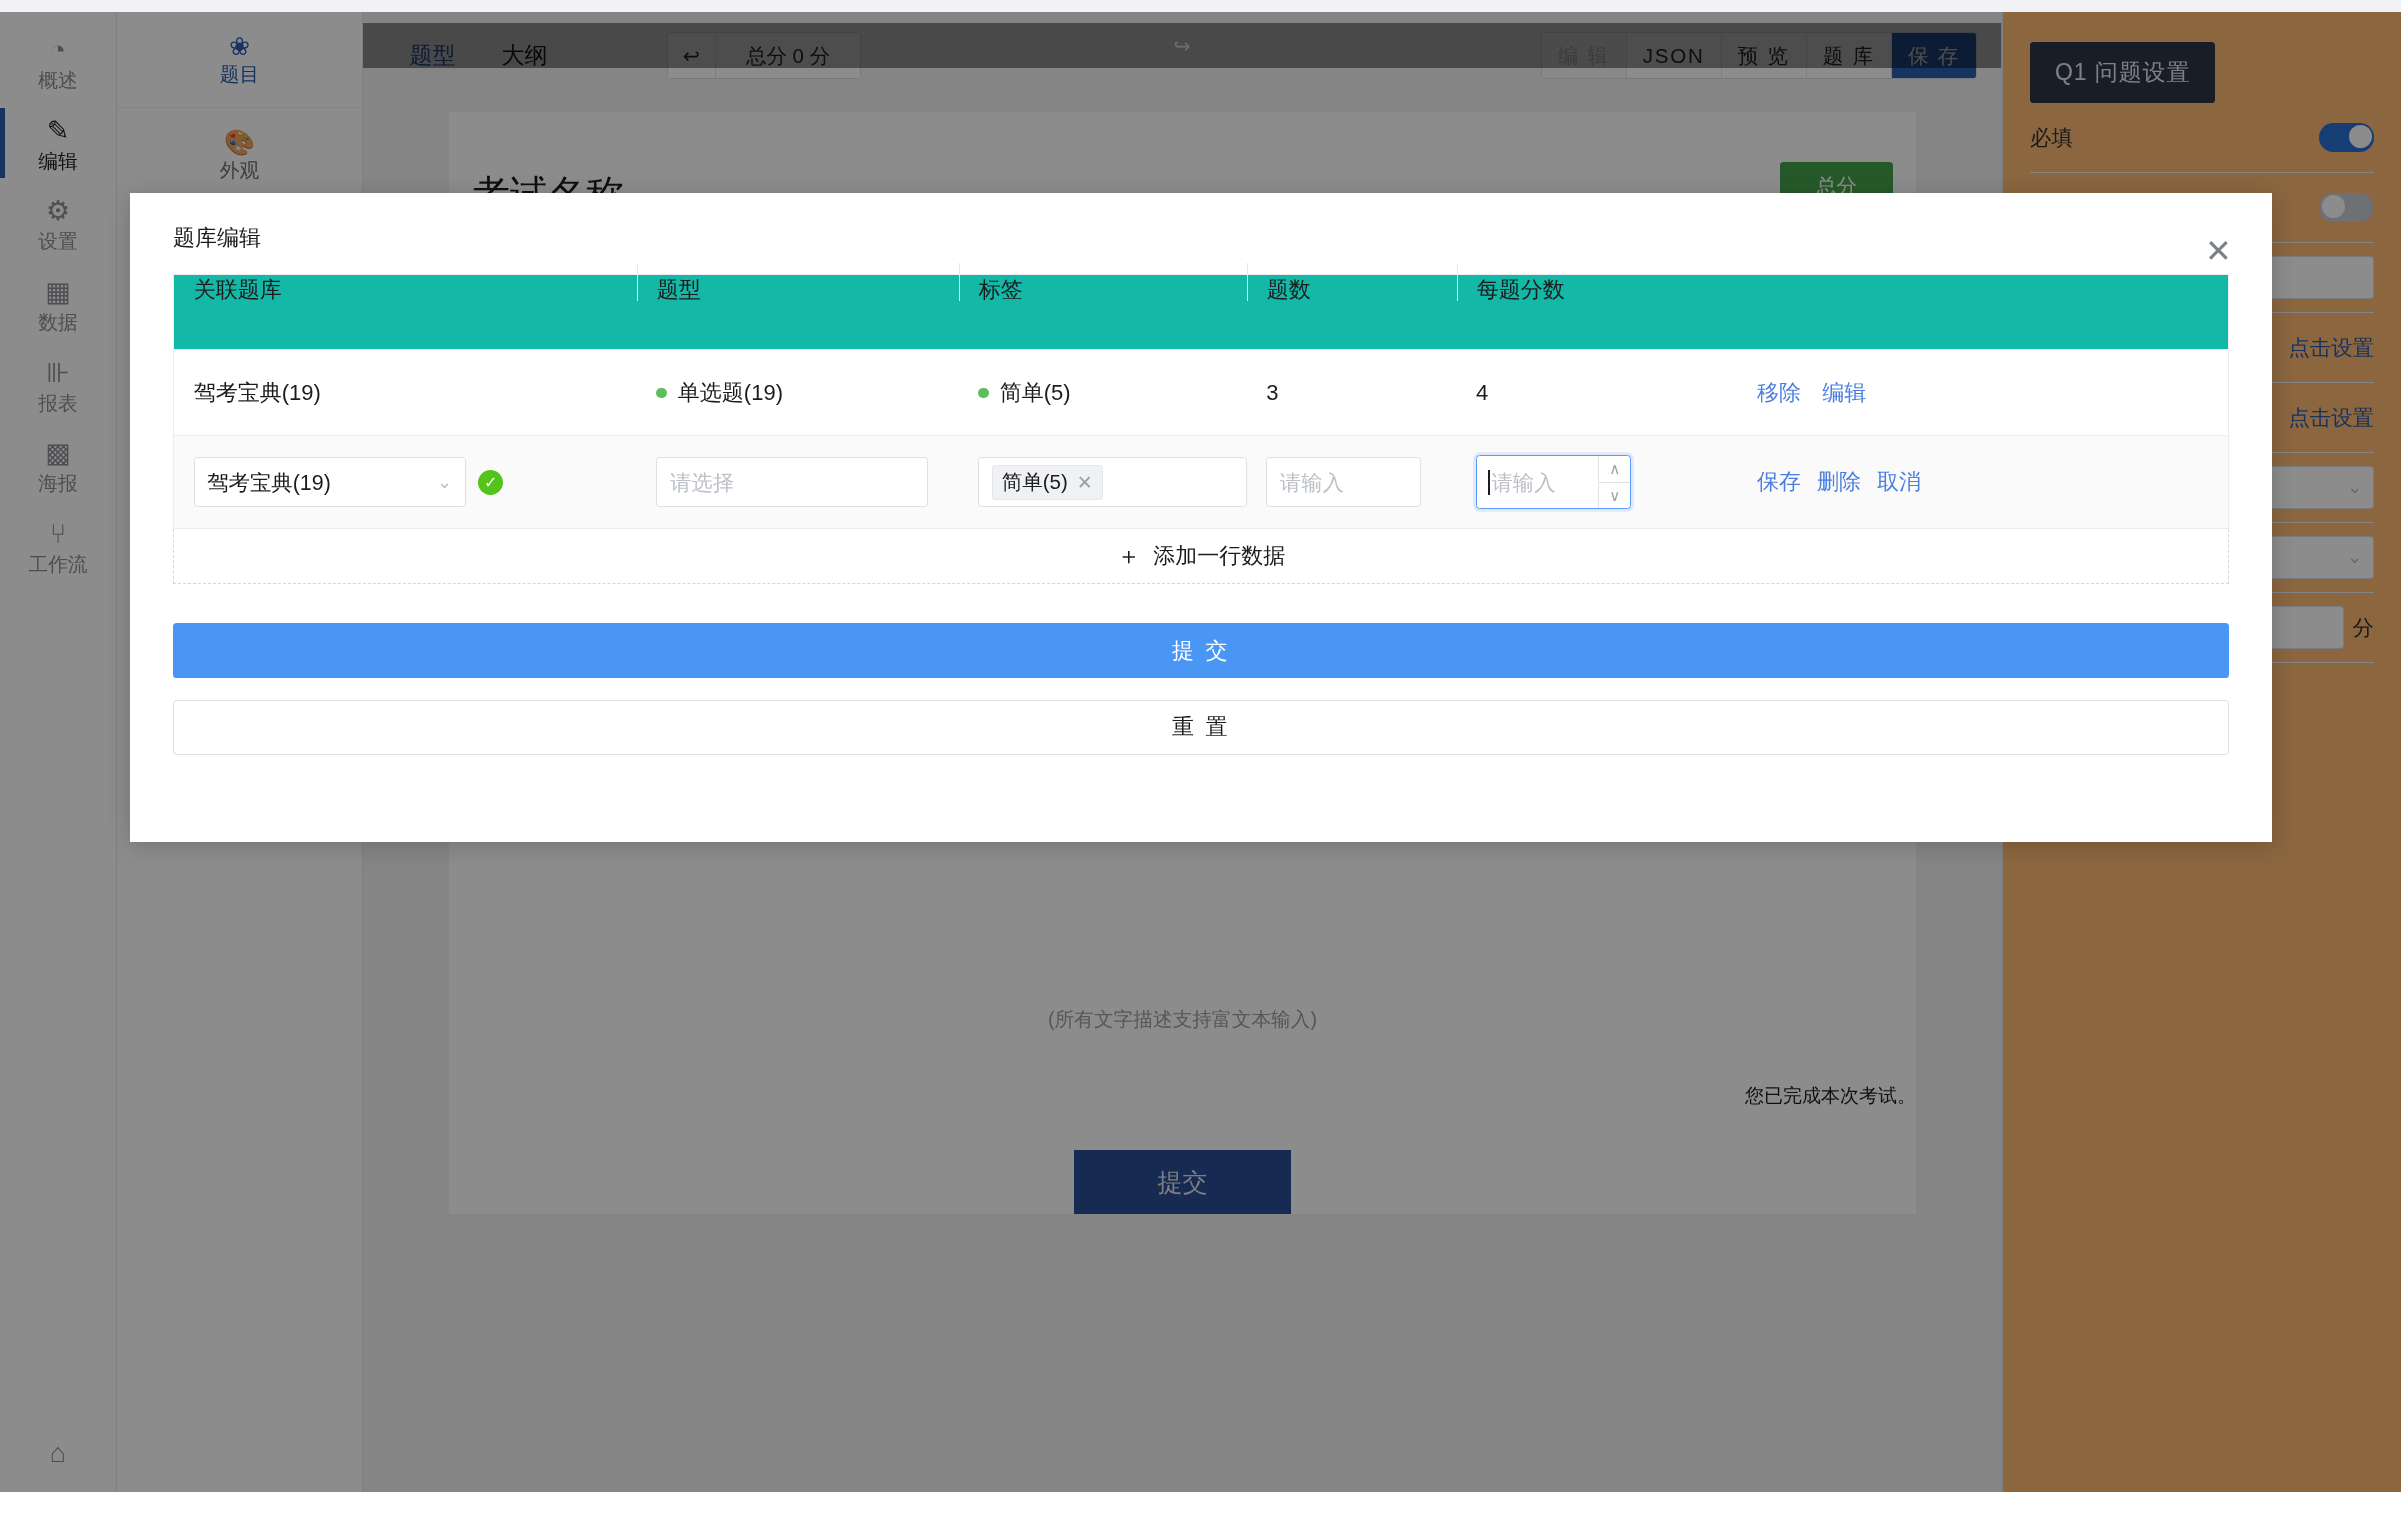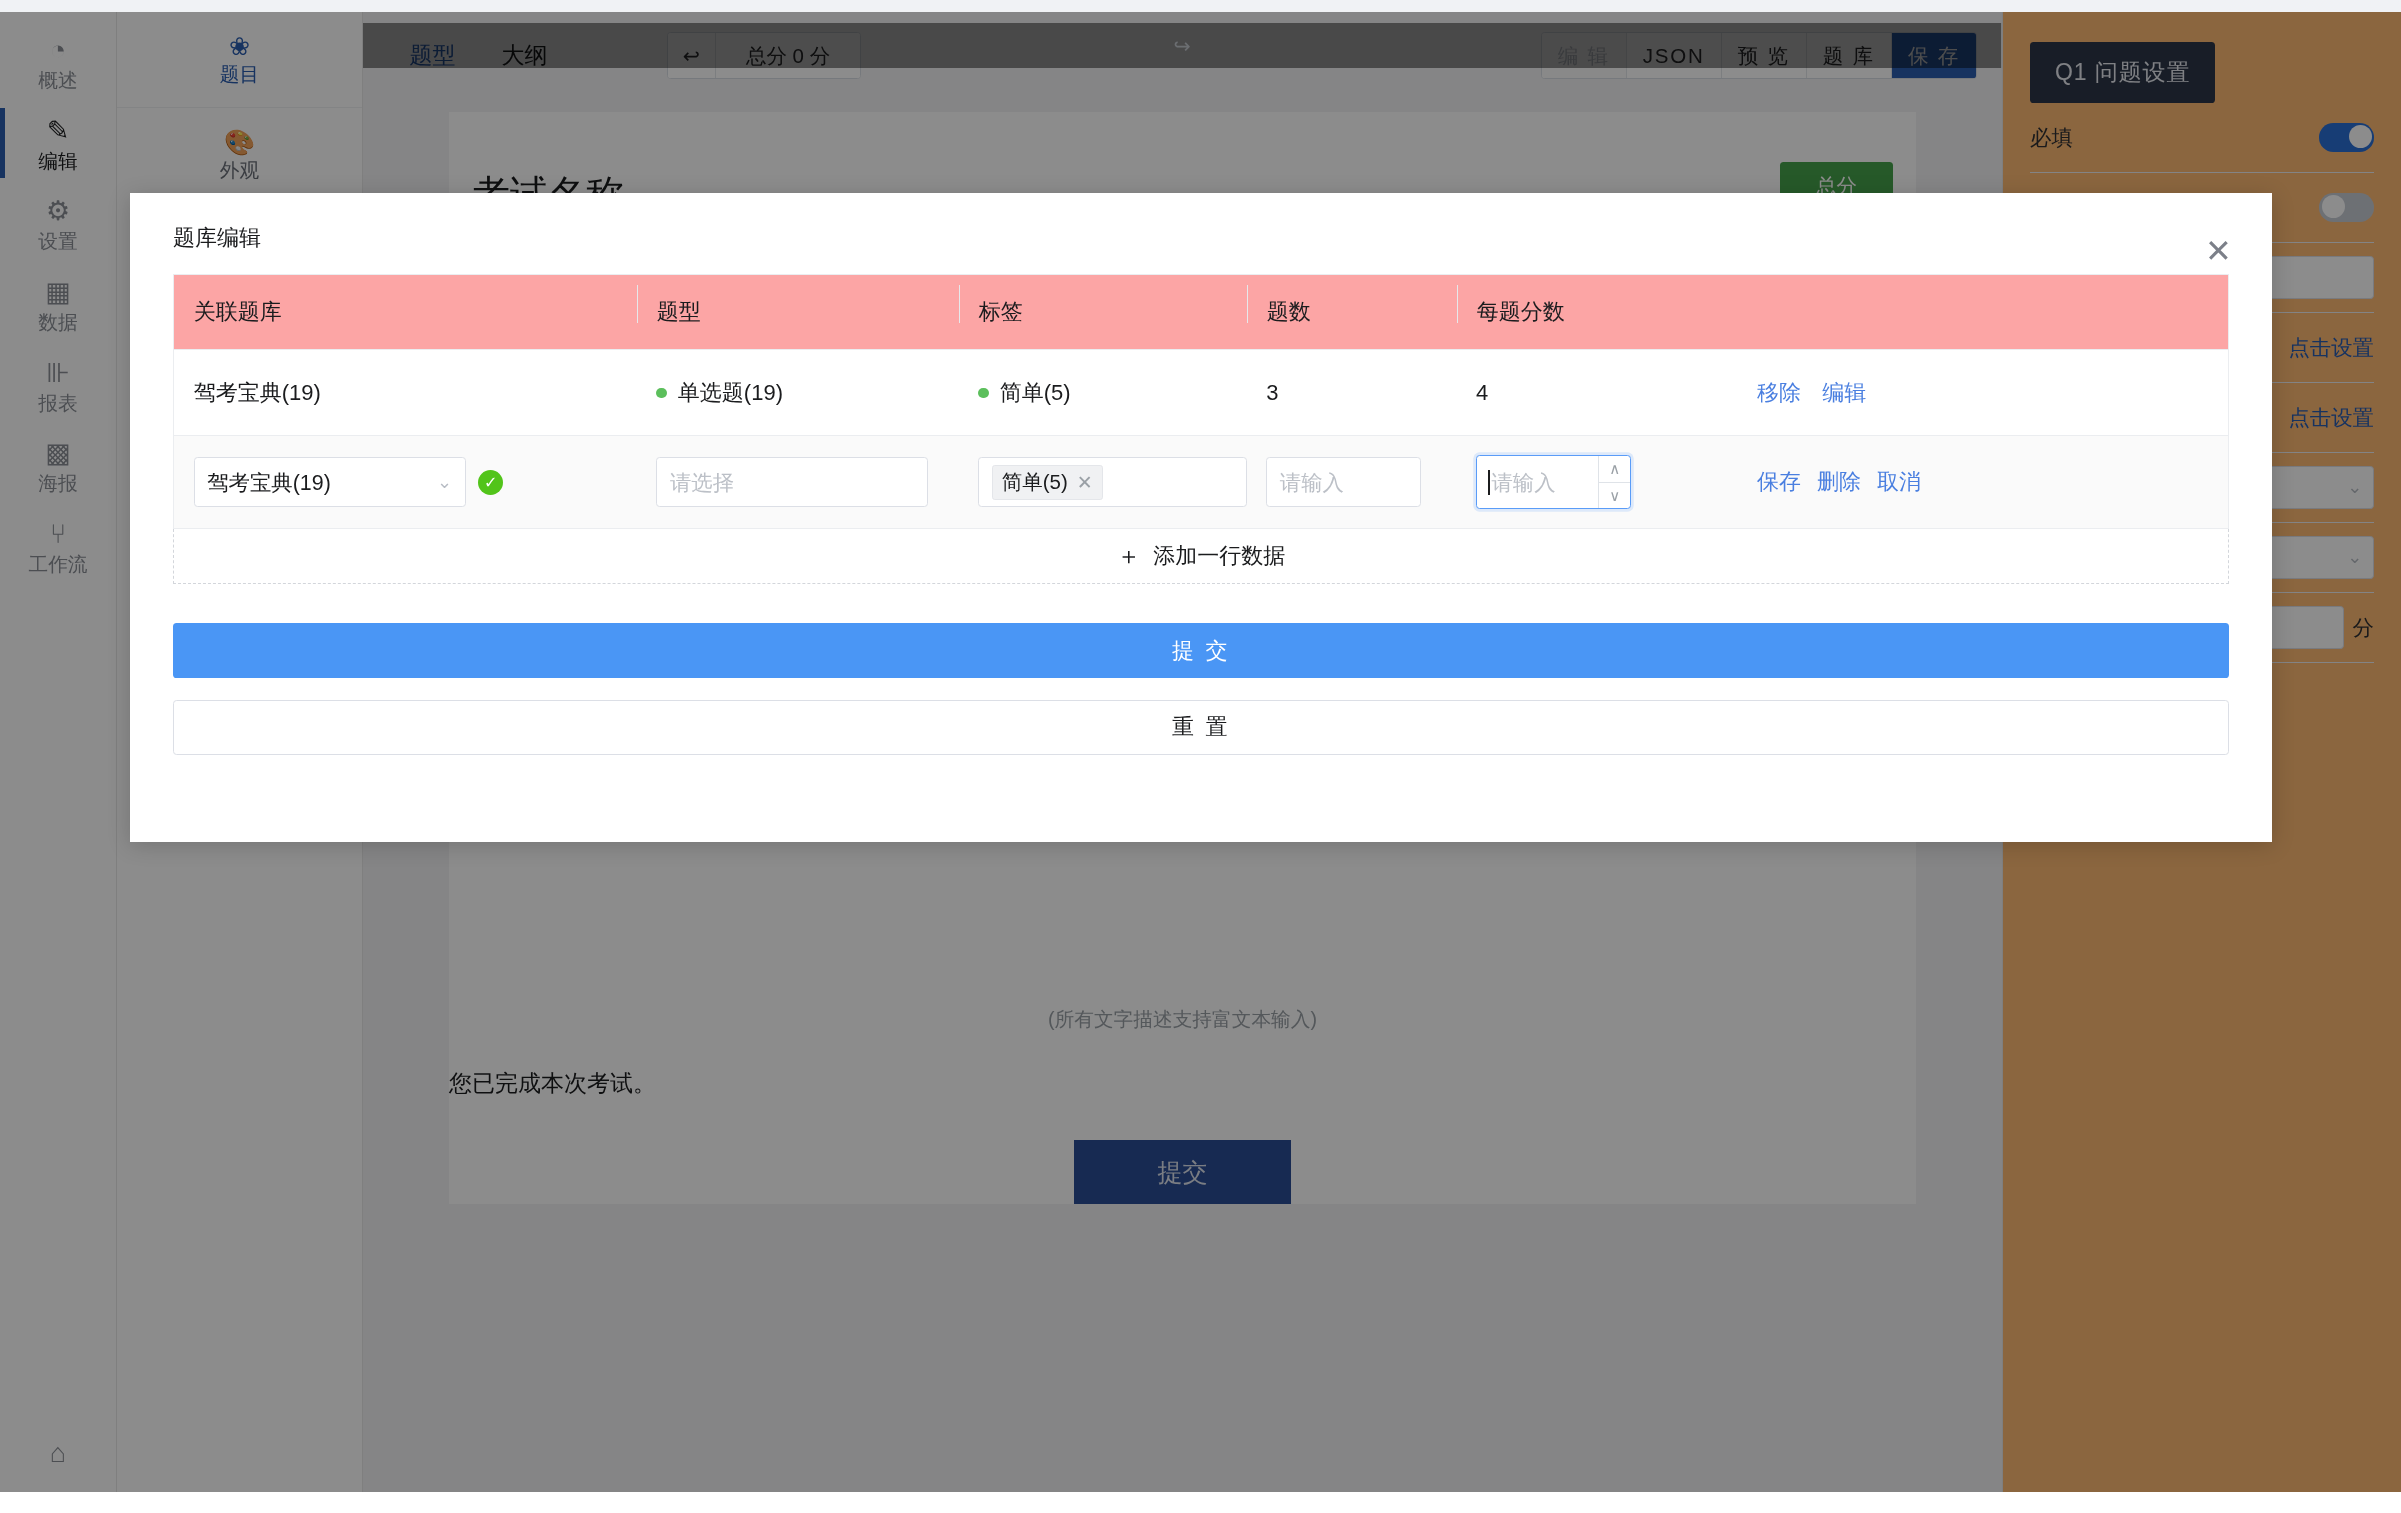--- a/index.html
+++ b/index.html
@@ -82,21 +82,21 @@
     margin: 12.5px 86px 0; background:#ffffff; min-height: 1001px; padding: 57px 0 0;
     position: relative;
   }
   .exam-title { font-size: 38px; color:#1b1c1e; padding-left: 23px; }
   .exam-total {
     position:absolute; right: 23px; top: 50px; width: 113px; height: 48px;
     background:#46a24b; color:#fff; border-radius:3.6px;
     display:flex; align-items:center; justify-content:center; font-size: 20.5px;
   }
   .canvas-note { text-align:center; color:#9aa0a6; font-size: 19.7px; margin-top: 786px; }
-  .canvas-done { text-align:left; color:#1b1c1e; font-size: 23px; margin-top: 35px; }
+  .canvas-done { text-align:right; color:#1b1c1e; font-size: 19px; margin-top: 50px; }
   .canvas-submit {
     width: 217px; height: 64px; margin: 41px auto 0; background:#2a4d96;
     color:#dfe4ee; font-size: 25px; display:flex; align-items:center; justify-content:center;
   }
 
   
   .rightpanel {
     position:absolute; right:0; top:11.6px; width:399px; bottom:0; background:#fdba74;
     border-left:0.9px solid #e8e8e8; padding: 30px 27px 0;
   }
@@ -139,21 +139,21 @@
   }
   .modal-summary {
     display:flex; padding: 48px 43px 0; font-size: 22px; color:#1b1c1e;
   }
   .sum-total { }
   .sum-count { margin-left: 1072px; }
   .modal-subtitle { padding: 30px 43px 0; font-size: 22px; color:#1b1c1e; }
 
   .tbl { margin: 21.4px 43px 0; border:0.9px solid #ebedf0; border-bottom:0; }
   .tbl-head {
-    display:flex; background:#fca5a5; height: 75px; align-items:center;
+    display:flex; background:#14b8a6; height: 75px; 
     border-bottom:0.9px solid #ebedf0;
   }
   .tbl-head .th {
     font-size: 22px; color:#1b1c1e; padding-left: 19.7px; position:relative;
   }
   .tbl-head .th + .th::before {
     content:""; position:absolute; left:0; top:-12.5px; height:38px; width:0.9px; background:#e6e8eb;
   }
   .tbl-row { display:flex; align-items:center; height: 86px; border-bottom:0.9px solid #ebedf0; background:#fff; }
   .tbl-row.edit { background:#fafafa; height: 93px; }

